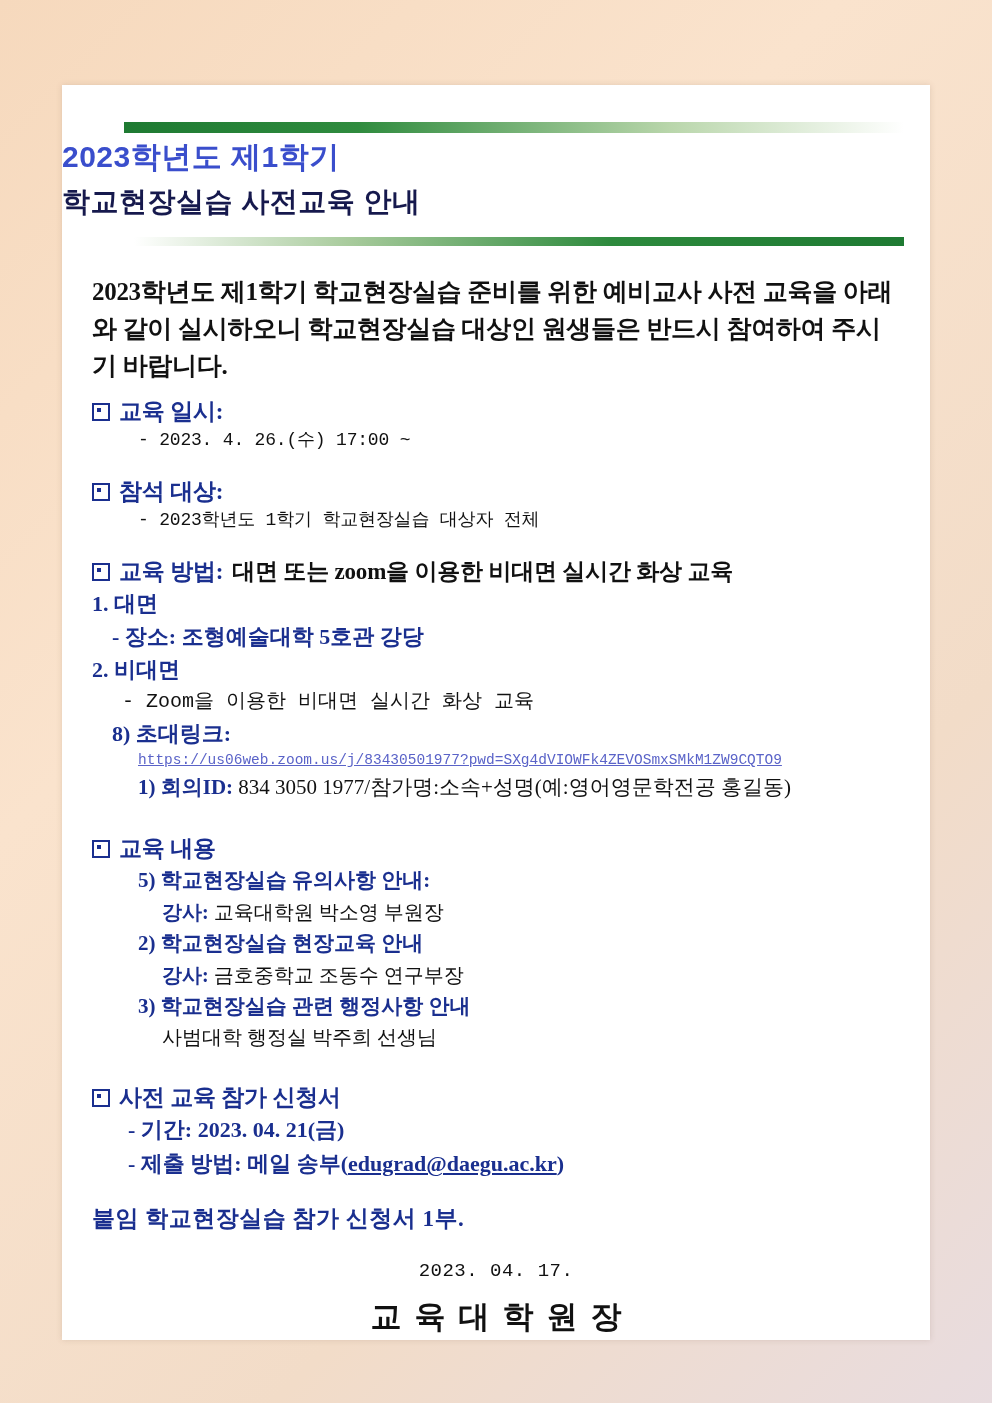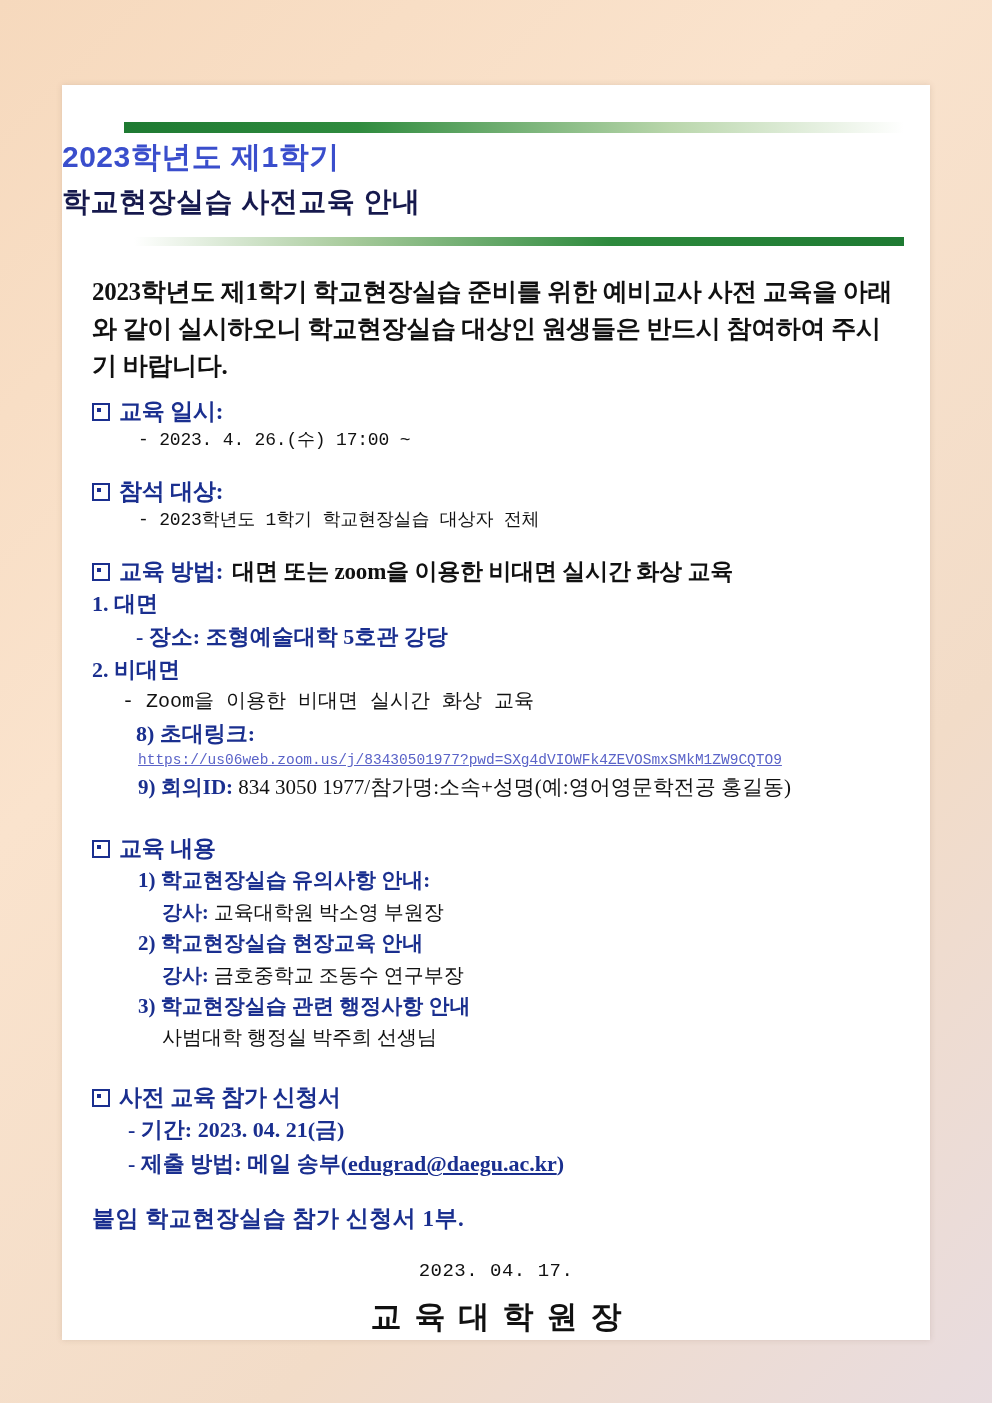--- a/index.html
+++ b/index.html
@@ -136,21 +136,21 @@
     font-weight: bold;
     font-size: 22px;
     color: #1a2f8f;
     line-height: 1.5;
   }
   .sub-b2 {
     font-family: "Liberation Serif", serif;
     font-weight: bold;
     font-size: 22px;
     color: #1a2f8f;
-    margin-left: 44px;
+    margin-left: 20px;
     line-height: 1.5;
   }
   .dash-plain {
     font-family: Liberation Mono, monospace;
     font-size: 20px;
     color: #111111;
     margin-left: 30px;
     line-height: 1.55;
   }
   .link {
@@ -277,34 +277,34 @@
           <span>교육 방법:</span>
           <span class="extra">대면 또는 zoom을 이용한 비대면 실시간 화상 교육</span>
         </div>
         <div class="sub-b">1. 대면</div>
         <div class="sub-b2">- 장소: 조형예술대학 5호관 강당</div>
         <div class="sub-b">2. 비대면</div>
         <div class="dash-plain">- Zoom을 이용한 비대면 실시간 화상 교육</div>
         <div class="sub-b2">8) 초대링크:</div>
         <a class="link" href="#">https://us06web.zoom.us/j/83430501977?pwd=SXg4dVIOWFk4ZEVOSmxSMkM1ZW9CQTO9</a>
         <div class="meeting">
-          <b>9) 회의ID:</b>
+          <b>1) 회의ID:</b>
           <span>834 3050 1977/참가명:소속+성명(예:영어영문학전공 홍길동)</span>
         </div>
       </div>
 
       <div class="gap-m"></div>
 
       <div class="sec">
         <div class="sec-head">
           <span class="marker"></span>
           <span>교육 내용</span>
         </div>
 
-        <div class="content-item">1) 학교현장실습 유의사항 안내:</div>
+        <div class="content-item">5) 학교현장실습 유의사항 안내:</div>
         <div class="content-sub">
           <b>강사:</b>
           <span>교육대학원 박소영 부원장</span>
         </div>
 
         <div class="content-item">2) 학교현장실습 현장교육 안내</div>
         <div class="content-sub">
           <b>강사:</b>
           <span>금호중학교 조동수 연구부장</span>
         </div>

